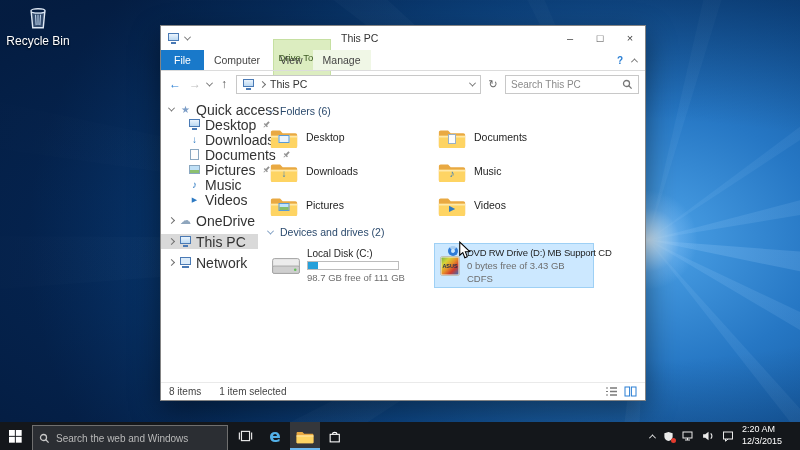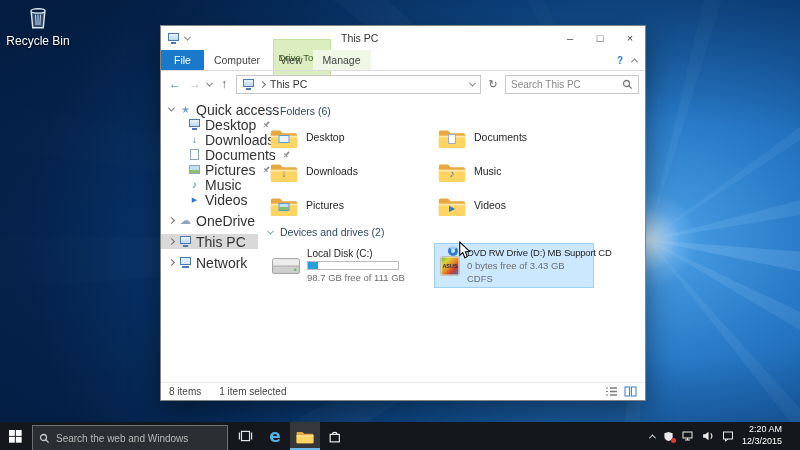--- a/index.html
+++ b/index.html
@@ -122,21 +122,21 @@
   .tb-btn.active { background:rgba(255,255,255,.14); box-shadow:inset 0 -2px 0 #6cb8f0; }
   .tb-search { width:196px; margin:3px 2px 3px 2px; border:1px solid #6f6f6f; background:#2b2e33;
     display:flex; align-items:center; gap:6px; padding:12px 6px; flex:none; }
   .tb-search input { flex:1; min-width:0; background:transparent; border:none; outline:none; color:#c9c9c9; font-family:inherit; font-size:10px; }
   .tb-search input::placeholder { color:#b9b9b9; }
   .edge-e::before { content:"e"; font-size:17px; font-weight:bold; color:#53b1e8; font-family:"DejaVu Sans",sans-serif; }
   .tray { margin-left:auto; display:flex; align-items:center; gap:8px; padding:0 6px; color:#eaeaea; }
   .tray .chv { border-color:#eaeaea; }
   .badge { position:relative; display:inline-flex; }
   .badge::after { content:""; position:absolute; right:-2px; bottom:-1px; width:5px; height:5px; border-radius:50%; background:#e23b2e; }
-  .clock { font-size:9px; line-height:1.3; text-align:right; color:#fff; }
+  .clock { font-size:9px; line-height:1.3; text-align:left; color:#fff; }
   .desk-sliver { width:4px; border-left:1px solid rgba(255,255,255,.3); }
 
   
   .cursor { position:absolute; left:458px; top:241px; z-index:50; }
   .spinner { position:absolute; left:448px; top:246px; z-index:49; width:10px; height:10px; border-radius:50%;
     border:3px solid #2f7bd6; border-top-color:#a8cdef; background:transparent; }
 </style>
 </head>
 <body>
 

